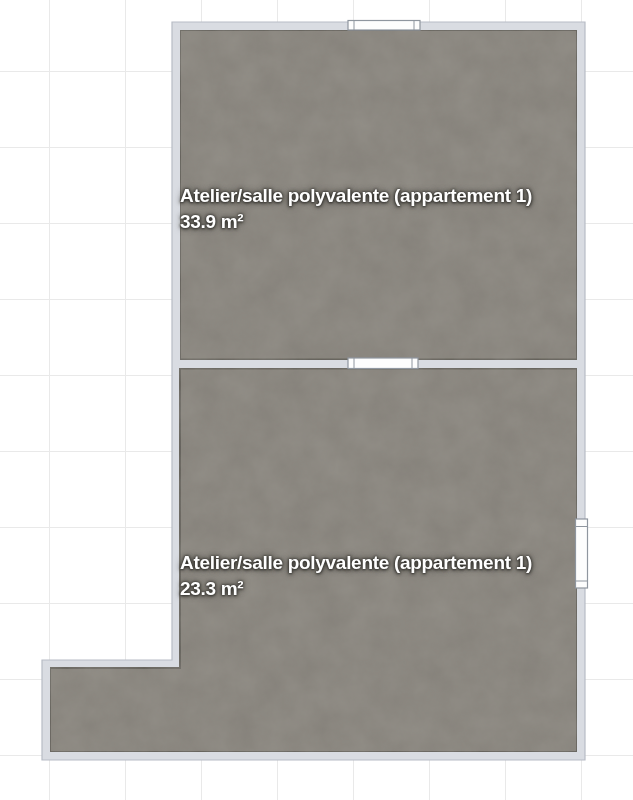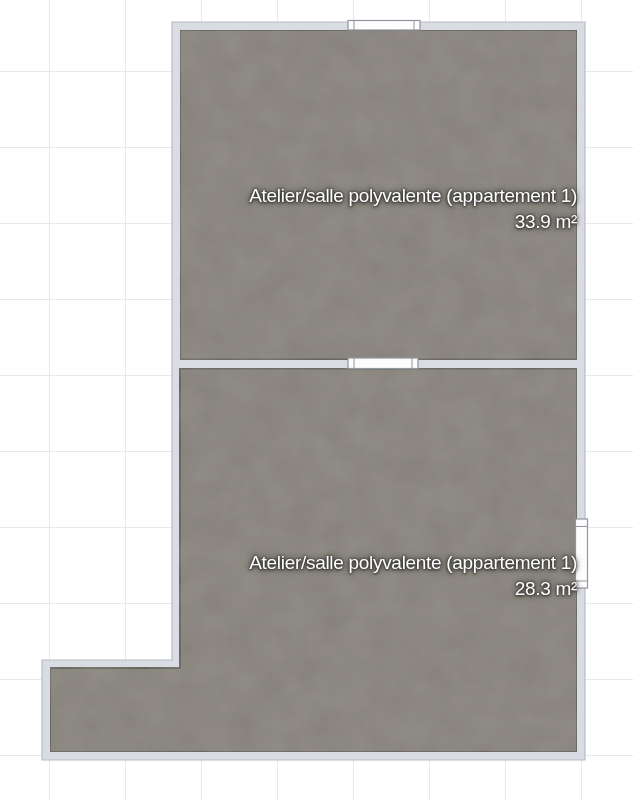--- a/index.html
+++ b/index.html
@@ -50,23 +50,23 @@
     fill:var(--window-fill);
     stroke:var(--window-border);
     stroke-width:1.2;
   }
   .window-line{
     stroke:var(--window-border);
     stroke-width:1;
   }
   .room-label{
     position:absolute;
-    text-align:right;
+    text-align:left;
     color:var(--label-text);
-    font-weight:400;
+    font-weight:700;
     font-size:19px;
     line-height:26px;
     letter-spacing:-0.3px;
     text-shadow:
       0 0 2px rgba(51,49,45,0.95),
       0 0 4px rgba(51,49,45,0.85),
       0 0 7px rgba(51,49,45,0.65),
       0 1px 3px rgba(51,49,45,0.9);
     pointer-events:none;
     white-space:nowrap;
@@ -115,16 +115,16 @@
     </g>
   </svg>
 
   <div class="room-label" style="left:180px; top:183px; width:397px;">
     <div>Atelier/salle polyvalente (appartement 1)</div>
     <div>33.9 m²</div>
   </div>
 
   <div class="room-label" style="left:180px; top:550px; width:397px;">
     <div>Atelier/salle polyvalente (appartement 1)</div>
-    <div>28.3 m²</div>
+    <div>23.3 m²</div>
   </div>
 
 </div>
 
 </body></html>

